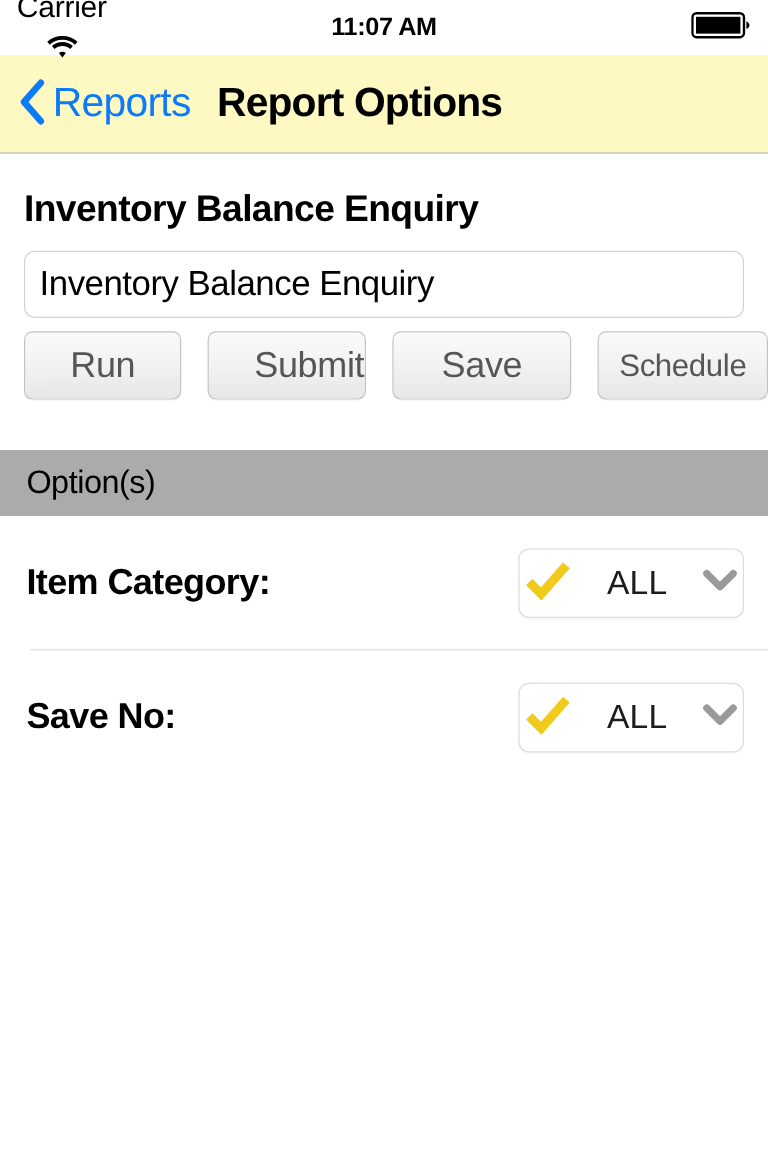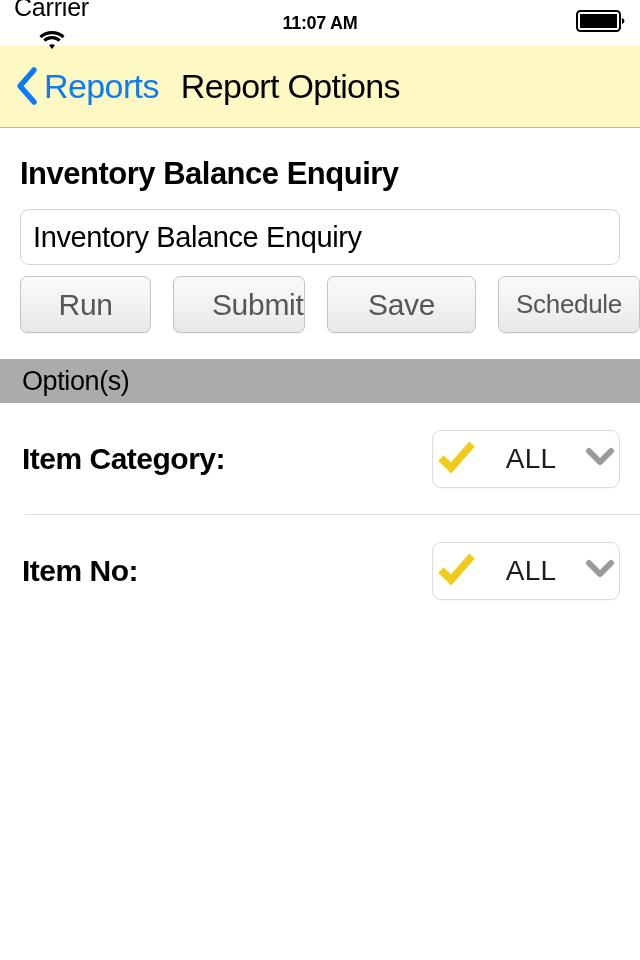--- a/index.html
+++ b/index.html
@@ -17,21 +17,21 @@
     height:46px;
     display:flex; align-items:center;
     padding:0 14px;
   }
   .status-left{ display:flex; align-items:center; gap:8px;flex-direction:column; }
   .carrier-label{ font-size:25px; color:#000; letter-spacing:-0.2px; }
   .wifi-icon{ display:block; }
   .status-time{
     position:absolute; left:0; right:0; top:0; bottom:0;
     display:flex; align-items:center; justify-content:center;
-    font-size:18px; font-weight:bold; color:#000; letter-spacing:-0.3px;
+    font-size:21px; font-weight:bold; color:#000; letter-spacing:-0.3px;
     pointer-events:none;
   }
   .status-right{ margin-left:auto; display:flex; align-items:center; z-index:2; }
 
   
   .nav-bar{
     height:82px;
     display:flex; align-items:center;
     padding:0 16px;
     border-bottom:1px solid #b8b8b8;
@@ -39,21 +39,21 @@
   }
   .nav-back{
     display:flex; align-items:center; gap:6px;
     cursor:pointer;
   }
   .back-chevron{ display:block; margin-top:2px; }
   .nav-back-label{
     font-size:34px; color:#0b7bf7; letter-spacing:-0.6px;
   }
   .nav-title{
-    font-size:34px; font-weight:normal; color:#000;
+    font-size:34px; font-weight:bold; color:#000;
     letter-spacing:-0.7px; margin-left:22px;
   }
 
   
   .report-heading{
     font-size:31px; font-weight:bold; color:#000;
     letter-spacing:-0.5px;
     padding:28px 0 0 20px;
   }
 
@@ -90,25 +90,25 @@
     box-shadow:0 1px 0 rgba(0,0,0,0.04);
     text-align:right;
   }
   .btn-run{ width:134px; font-size:30px; }
   .btn-submit{ width:134px; font-size:30px;padding-left:37px; }
   .btn-save{ width:152px; font-size:30px; }
   .btn-schedule{ width:145px; font-size:26px; }
 
   
   .section-header{
-    height:44px;
+    height:55px;
     background:#ababab;
     display:flex; align-items:center;
     padding-left:22px;
-    margin-top:26px;
+    margin-top:42px;
   }
   .section-header-label{
     font-size:27px; color:#000; letter-spacing:-0.4px;
   }
 
   
   .option-row{
     height:112px;
     display:flex; align-items:center;
     padding:0 20px 0 22px;
@@ -212,21 +212,21 @@
     <span class="option-value">ALL</span>
     <span class="chevron-down-icon">
       <svg width="30" height="22" viewBox="0 0 30 22">
         <polyline points="4,5 15,16 26,5" fill="none" stroke="#9a9a9a" stroke-width="6" stroke-linecap="round" stroke-linejoin="round"></polyline>
       </svg>
     </span>
   </div>
 </div>
 
 <div class="option-row">
-  <span class="option-label">Item No:</span>
+  <span class="option-label">Save No:</span>
   <div class="option-control">
     <span class="check-icon">
       <svg width="40" height="32" viewBox="0 0 40 32">
         <polyline points="4,17 14,27 35,3" fill="none" stroke="#f0cb1c" stroke-width="7.5" stroke-linecap="butt" stroke-linejoin="miter"></polyline>
       </svg>
     </span>
     <span class="option-value">ALL</span>
     <span class="chevron-down-icon">
       <svg width="30" height="22" viewBox="0 0 30 22">
         <polyline points="4,5 15,16 26,5" fill="none" stroke="#9a9a9a" stroke-width="6" stroke-linecap="round" stroke-linejoin="round"></polyline>

